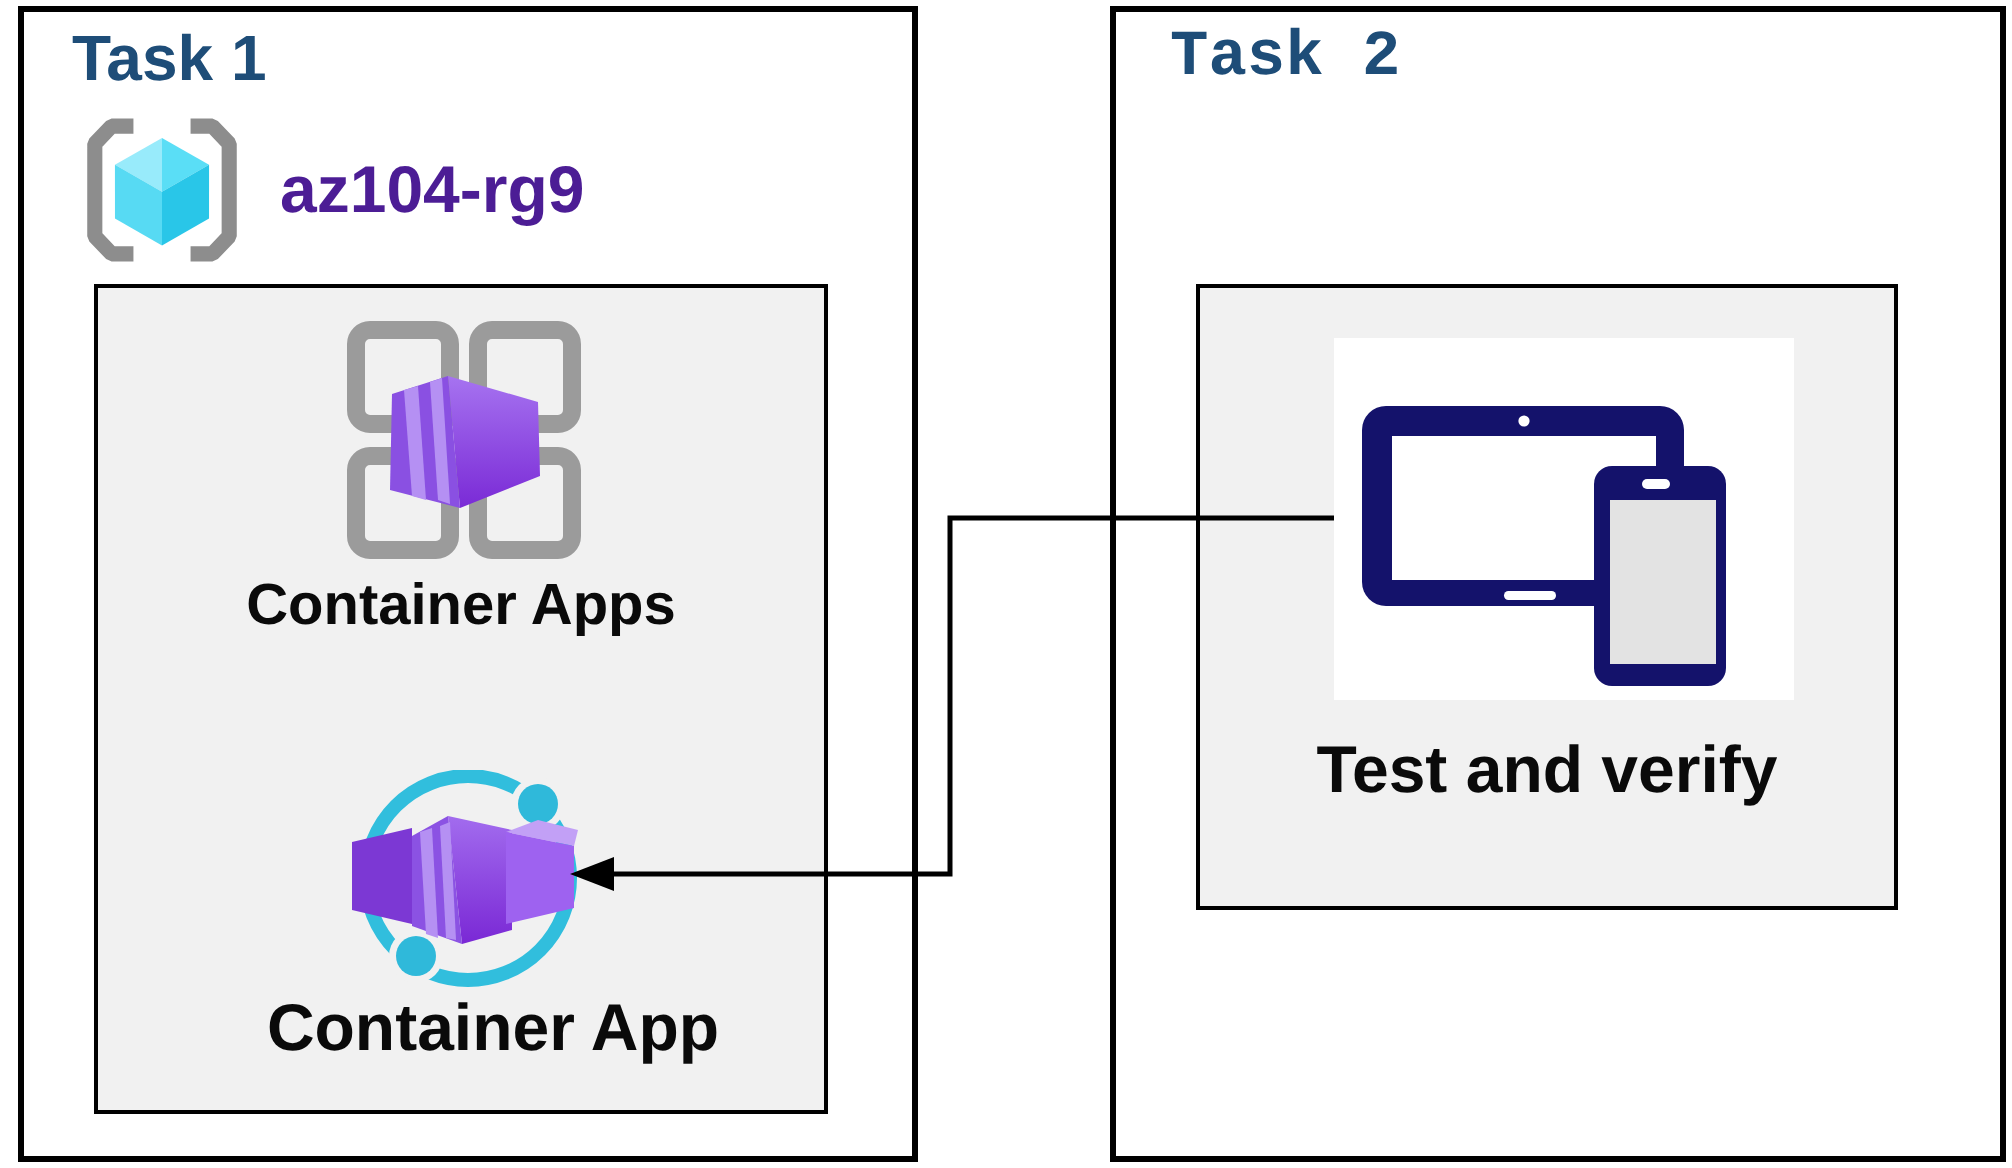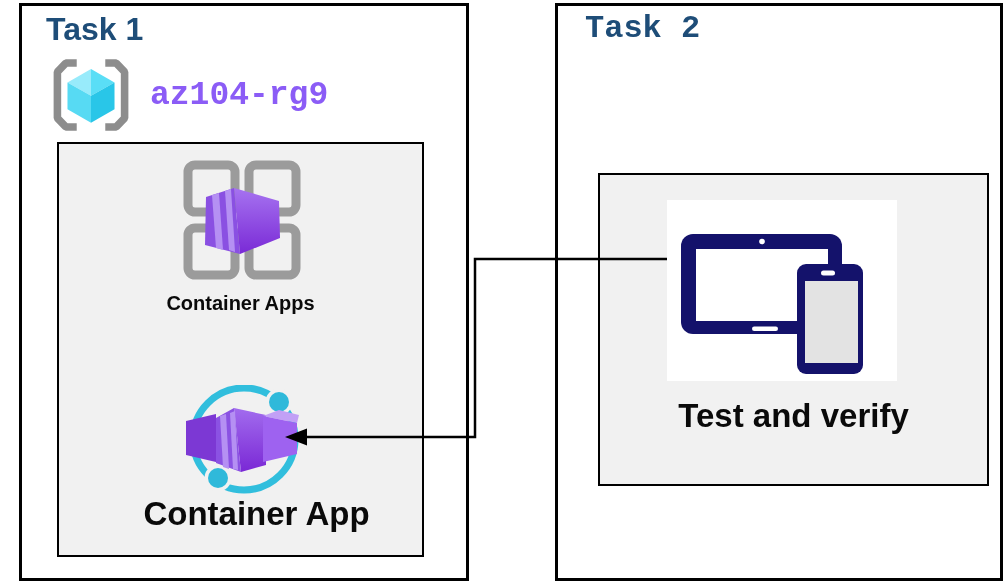--- a/index.html
+++ b/index.html
@@ -5,43 +5,43 @@
   html,body{margin:0;padding:0;background:#ffffff;}
   *{box-sizing:border-box;}
   .canvas{
     position:relative;width:1006px;height:584px;background:#ffffff;
     font-family:"Liberation Sans",sans-serif;overflow:hidden;
   }
   .task-box{
     position:absolute;top:3px;height:578px;background:#ffffff;
     border:3px solid #000000;
   }
-  .task1{left:19px;width:450px;}
+  .task1{left:9px;width:450px;}
   .task2{left:555px;width:448px;}
   .task-title{
     position:absolute;top:4px;font-size:32px;font-weight:700;
     color:#1e4d78;line-height:38px;white-space:nowrap;
   }
   .task1 .task-title{left:24px;}
   .task2 .task-title{left:27px;font-family:Liberation Mono, monospace;}
   .rg-row{
     position:absolute;left:27px;top:51px;display:flex;align-items:center;gap:17px;
   }
-  .rg-name{font-size:33px;font-weight:700;color:#8b5cf6;white-space:nowrap;font-family:Liberation Mono, monospace;}
+  .rg-name{font-size:33px;font-weight:700;color:#4c1d95;white-space:nowrap;}
   .inner-box{
     position:absolute;background:#f1f1f1;border:2px solid #000000;
   }
   .task1-inner{left:35px;top:136px;width:367px;height:415px;}
-  .task2-inner{left:40px;top:136px;width:391px;height:313px;margin-top:31px;}
+  .task2-inner{left:40px;top:136px;width:351px;height:313px;}
   .abs{position:absolute;}
   .label{
     position:absolute;left:0;width:100%;text-align:center;
     font-weight:700;color:#0a0a0a;
   }
-  .env-label{top:141px;font-size:20px;line-height:36px;}
+  .env-label{top:141px;font-size:29px;line-height:36px;}
   .env-label span{display:block;}
   .app-label{top:351px;font-size:33px;line-height:38px;padding-left:32px;}
   .test-label{top:221px;font-size:33px;line-height:40px;}
   .device-plate{
     position:absolute;left:67px;top:25px;width:230px;height:181px;background:#ffffff;
   }
   .device-plate svg{display:block;width:100%;height:100%;}
   .connector{
     position:absolute;left:0;top:0;width:1006px;height:584px;
     pointer-events:none;z-index:5;

